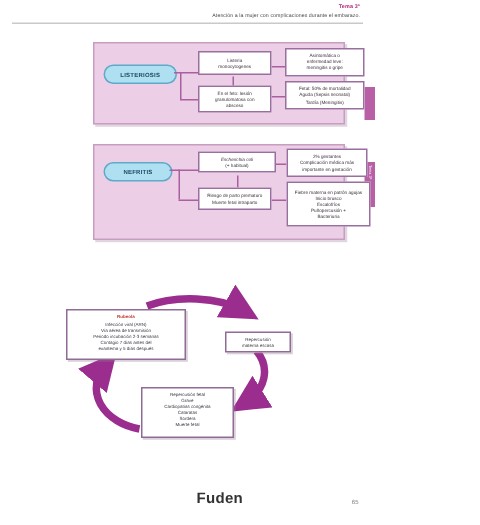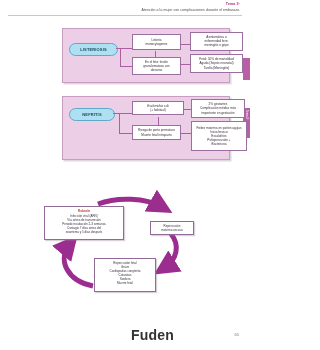--- a/index.html
+++ b/index.html
@@ -94,21 +94,21 @@
     padding:2px 2.5px;box-sizing:border-box;
   }
   .cbox .ttl{color:#c0392b;font-weight:bold;display:block;margin-bottom:.8px;}
   .cbox span{display:block;}
 
   .arrow-svg{position:absolute;left:0;top:0;width:185px;height:118px;}
 
   
   .footer-logo{
     position:absolute;left:103px;top:327px;
-    font-size:14px;font-weight:bold;color:#333333;
+    font-size:10px;font-weight:bold;color:#333333;
     letter-spacing:.2px;
     padding-left:28px;
   }
   .footer-page{
     position:absolute;right:11px;top:332px;
     font-size:4px;color:#777777;
   }
 </style>
 </head>
 <body>

